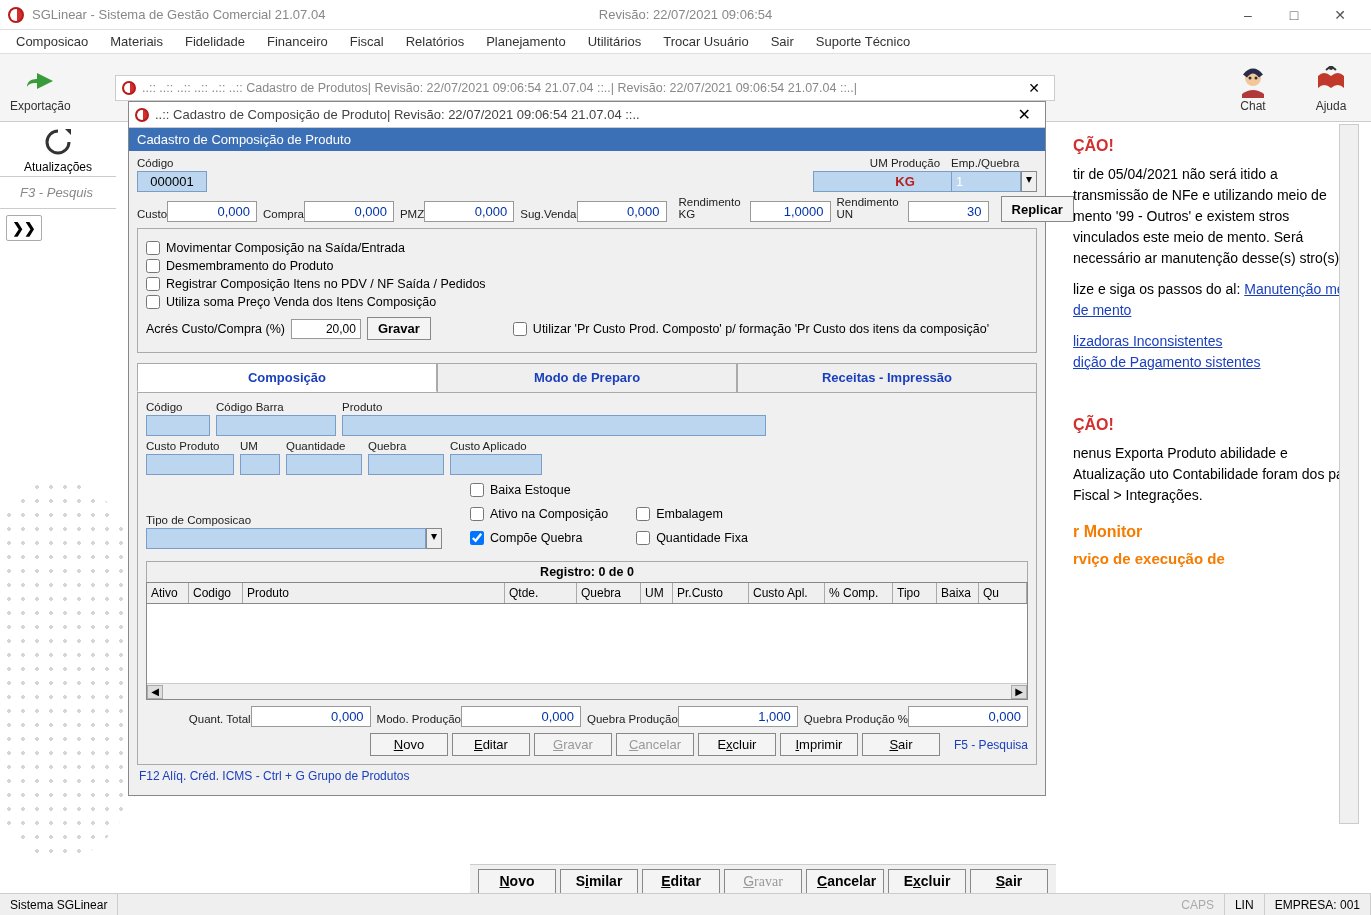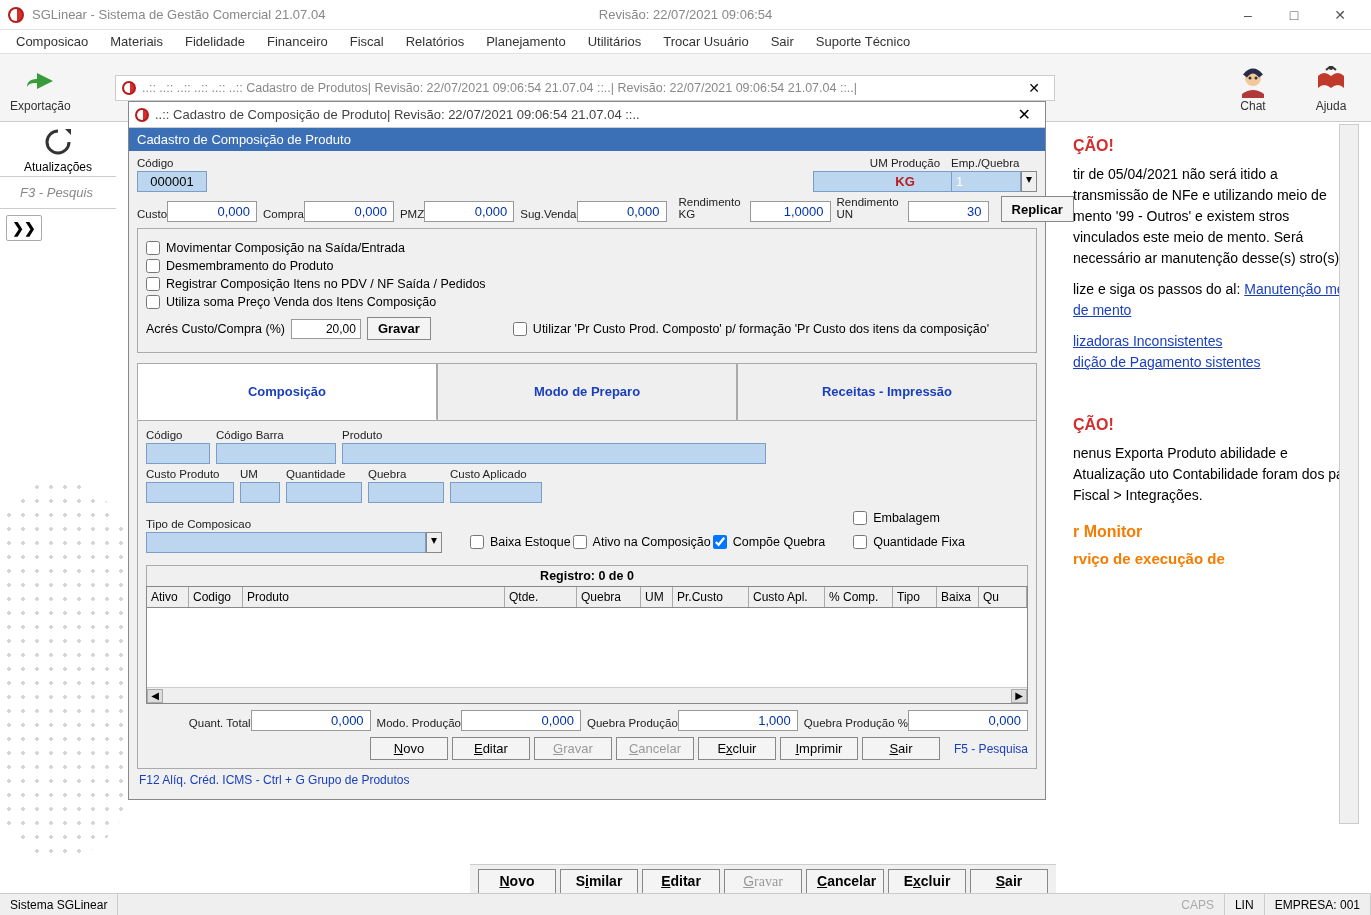--- a/index.html
+++ b/index.html
@@ -62,21 +62,21 @@
 .val-cell .val-box { border: 1px solid #999; background: #fff; padding: 2px 6px; text-align: right; font-size: 13px; width: 90px; color:#0033aa; }
 
 .btn { border: 1px solid #888; background: #f4f4f4; padding: 3px 10px; font-size: 13px; cursor: pointer; }
 .btn .ul { text-decoration: underline; }
 
 .group-box { border: 1px solid #aaa; background: #f0f0f0; padding: 8px; margin-top: 6px; }
 .chk-row { display: flex; align-items: center; gap: 6px; margin: 4px 0; font-size: 12.5px; }
 .chk-row input[type=checkbox] { width: 14px; height: 14px; }
 
 .tabstrip { display: flex; margin-top: 10px; }
-.tab { flex: 1; text-align: center; padding: 20px 0; border: 1px solid #aaa; background: #efefef; font-weight: bold; color: #1a3fbd; font-size: 13px; border-bottom: none; }
+.tab { flex: 1; text-align: center; padding: 6px 0; border: 1px solid #aaa; background: #efefef; font-weight: bold; color: #1a3fbd; font-size: 13px; border-bottom: none; }
 .tab.active { background: #fff; border-bottom: 1px solid #fff; }
 .tab-body { border: 1px solid #aaa; padding: 8px; background: #f0f0f0; }
 
 .inner-field-row { display: flex; gap: 6px; margin-bottom: 4px; }
 .small-inp { border: 1px solid #7a9ec7; background: #bcd6ef; padding: 2px 4px; font-size: 12px; }
 .white-inp { border: 1px solid #999; background: #fff; padding: 2px 4px; font-size: 12px; }
 
 .grid-header { display: flex; border: 1px solid #888; background: #efefef; font-size: 12px; }
 .grid-header div { border-right: 1px solid #aaa; padding: 3px 4px; }
 .grid-body { border: 1px solid #888; border-top: none; height: 96px; background: #fff; position: relative;}
@@ -322,21 +322,21 @@
       </div>
       <div class="inner-field-row" style="align-items:flex-end">
         <div class="field" style="width:296px">
             <label>Tipo de Composicao</label>
           <div style="display:flex">
               <input class="white-inp" style="flex: 1 1 0%;">
               <span style="border:1px solid #888;background:#efefef;width:16px;text-align:center">▾</span>
             </div>
         </div>
         <div style="width:16px"></div>
-        <div style="display:flex;flex-direction:row;gap:2px">
+        <div style="display:flex;flex-direction:column;gap:2px">
           <div class="chk-row">
               <input type="checkbox" style="">
               <span>Baixa Estoque</span>
             </div>
           <div class="chk-row">
               <input type="checkbox" style="">
               <span>Ativo na Composição</span>
             </div>
           <div class="chk-row">
               <input type="checkbox" checked="" style="">

